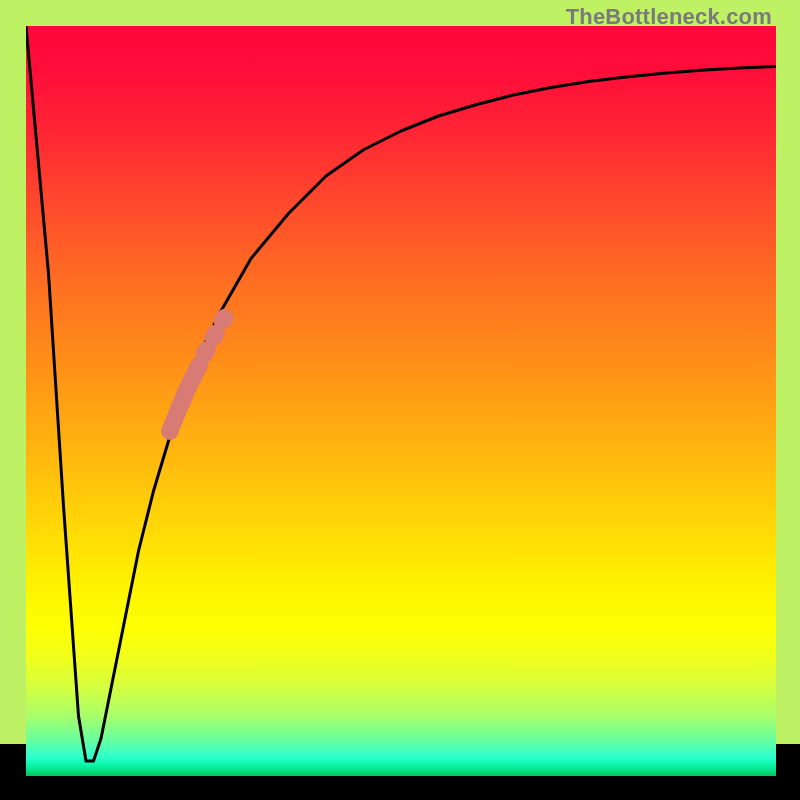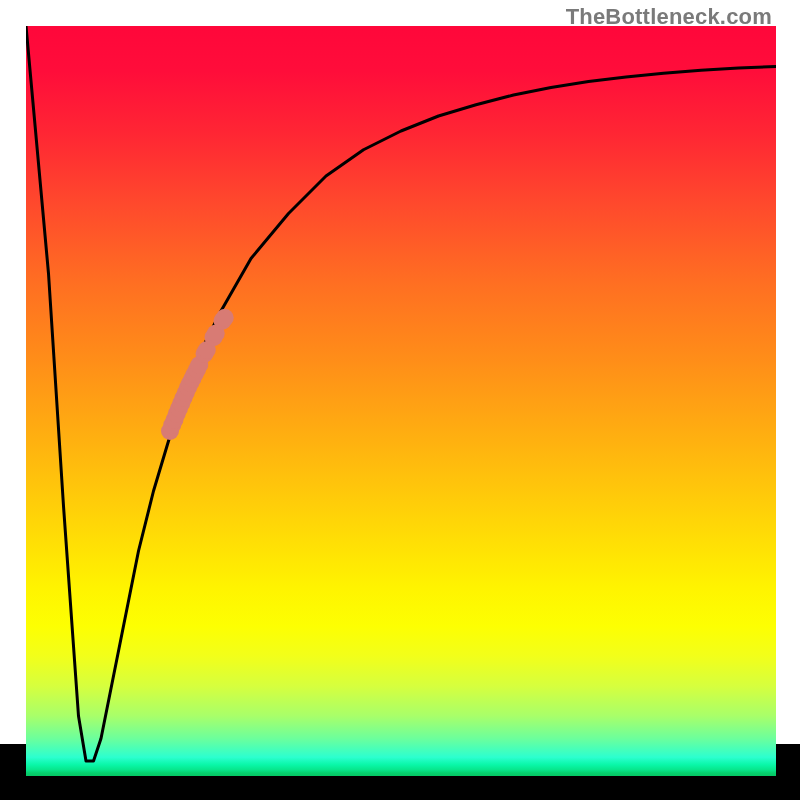--- a/index.html
+++ b/index.html
@@ -3,21 +3,21 @@
 <meta charset="utf-8">
 <style>
   * { margin: 0; padding: 0; box-sizing: border-box; }
   html, body { width: 800px; height: 800px; overflow: hidden; }
   body { background: #000; font-family: Arial, Helvetica, sans-serif; }
 
   .frame {
     position: relative;
     width: 800px;
     height: 744px;
-    background: #ffffff;
+    background: #bef264;
     text-align: center;
   }
 
   .plot-area {
     position: absolute;
     left: 26px;
     top: 26px;
     width: 750px;
     height: 750px;
     background: linear-gradient(to bottom,

